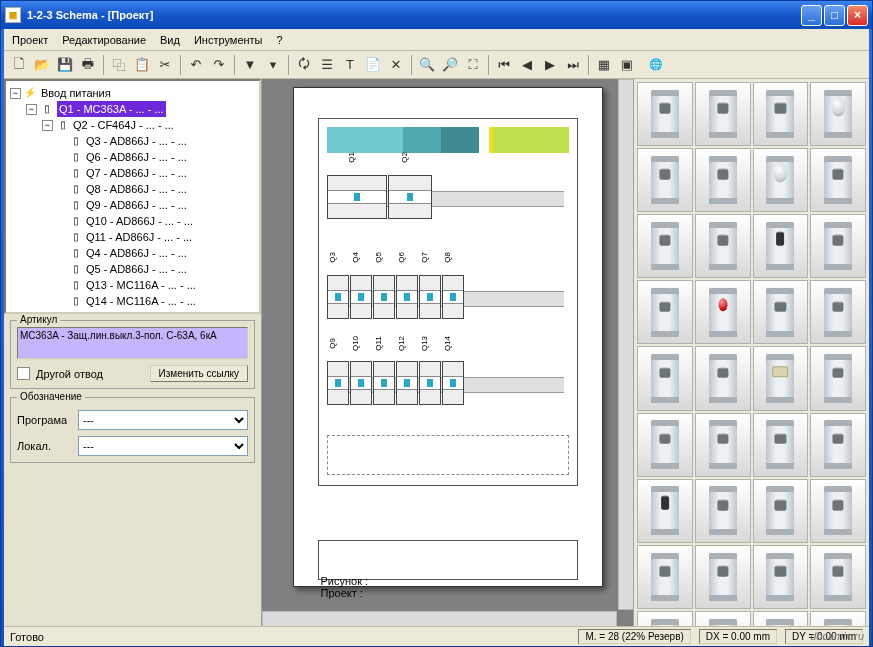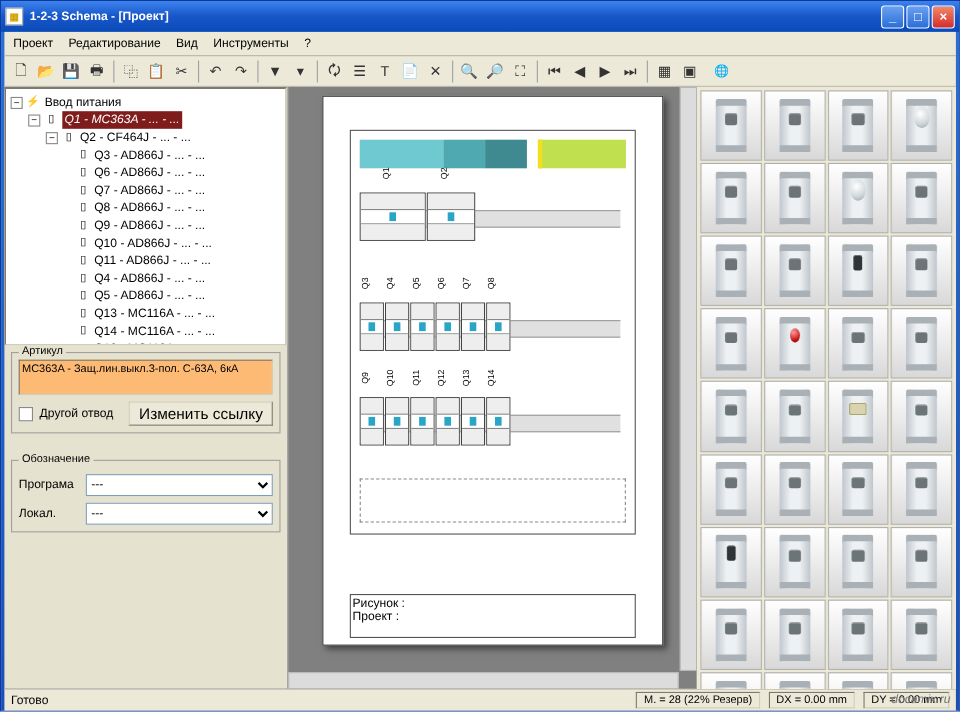--- a/index.html
+++ b/index.html
@@ -16,28 +16,28 @@
   .tb-btn { width: 22px; height: 22px; border: 1px solid transparent; display:inline-flex; align-items:center; justify-content:center; font-size:13px; cursor:pointer; color:#333;}
   .tb-sep { width: 1px; height: 20px; background: #a0a0a0; margin: 0 3px; }
   .tb-combo { margin-left:auto; height:20px; font-size:12px; font-weight:bold; width: 155px; border:1px solid #7f9db9; background:#fff;}
   .tb-globe { width:22px; height:22px; margin-left:6px; display:inline-flex; align-items:center; justify-content:center; cursor:pointer;}
   .content { display:flex; height: calc(100% - 28px - 22px - 28px - 20px); margin: 0 3px; background:#e6e2d0;}
   .left-pane { width: 258px; display:flex; flex-direction:column; border-right:1px solid #a0a0a0;}
   .tree { flex: 0 0 235px; background:#fff; border:2px inset #d0cdba; overflow:auto; padding:4px;}
   .tree-node { white-space:nowrap; line-height:16px; display:flex; align-items:center;}
   .tree-toggle { width:11px; height:11px; border:1px solid #888; display:inline-flex; align-items:center; justify-content:center; font-size:9px; margin-right:3px; cursor:pointer; background:#fff;}
   .tree-icon { width:14px; height:11px; display:inline-flex; align-items:center; justify-content:center; margin-right:3px; font-size:10px;}
-  .tree-sel { background:#7f1d1d; color:#fff; padding: 0 2px; font-style: italic;}
+  .tree-sel { background:#6d28d9; color:#fff; padding: 0 2px;}
   .tree-children { padding-left: 16px; }
-  .fieldset { border:1px solid #a0a0a0; margin:6px 6px 18px 6px; padding:6px; position:relative;}
+  .fieldset { border:1px solid #a0a0a0; margin:6px 6px 2px 6px; padding:6px; position:relative;}
   .fieldset-legend { position:absolute; top:-7px; left:6px; background:#e6e2d0; padding:0 3px; font-size:10px;}
-  .artikul-input { width:100%; height:32px; border:1px inset #d0cdba; background:#fdba74; padding:2px; font-size:10px;}
+  .artikul-input { width:100%; height:32px; border:1px inset #d0cdba; background:#c4b5fd; padding:2px; font-size:10px;}
   .row { display:flex; align-items:center; gap:6px; margin-top:6px;}
   .checkbox { width:13px; height:13px; border:1px solid #888; background:#fff;}
-  .btn-small { border:1px outset #d0cdba; background:#ece9d8; padding:2px 8px; font-size:14px; cursor:pointer;}
+  .btn-small { border:1px outset #d0cdba; background:#ece9d8; padding:2px 8px; font-size:10px; cursor:pointer;}
   .inp { border:1px inset #d0cdba; background:#fff; height:18px; padding:0 3px;}
   .combo { border:1px solid #7f9db9; background:#fff; height:20px; font-size:11px;}
   .design-area { flex:1; background:#808080; display:flex; align-items:flex-start; justify-content:center; padding:8px; overflow:hidden; position:relative;}
   .page { width: 310px; height: 500px; background:#fff; box-shadow: 3px 3px 6px rgba(0,0,0,0.5); border:1px solid #333; position:relative; padding:30px 24px;}
   .panel-outline { border:1px solid #555; height:calc(100% - 70px); position:relative;}
   .din-rail { position:absolute; left:5%; width:90%; height:16px; background:#e0e0e0; border-top:1px solid #999; border-bottom:1px solid #999;}
   .busbar { position:absolute; top:8px; left:8px; right:8px; height:26px; display:flex;}
   .bus-n { flex:2; background:#6fc9d0;}
   .bus-n2 { flex:1; background:#4fa9b0;}
   .bus-n3 { flex:1; background:#3f8990;}
@@ -45,21 +45,21 @@
   .bus-pe { flex:2; background:#c0e04f; border-left:4px solid #f0e020;}
   .dev-row { position:absolute; left:8px; display:flex; gap:1px;}
   .device { width:22px; height:44px; background:#f8f8f0; border:1px solid #444; position:relative; display:flex; flex-direction:column;}
   .device .top { flex:1; background:#eee;}
   .device .mid { height:14px; background:#fff; border-top:1px solid #888; border-bottom:1px solid #888; display:flex; align-items:center; justify-content:center;}
   .device .dot { width:6px; height:8px; background:#2aa5c5;}
   .device .bot { flex:1; background:#eee;}
   .dev-label { position:absolute; top:-13px; left:0; width:100%; text-align:center; font-size:8px; transform:rotate(-90deg) translate(10px,-6px); transform-origin: center; white-space:nowrap;}
   .dev3p { width:60px;}
   .title-block { position:absolute; bottom:6px; left:24px; right:24px; height:40px; border:1px solid #555; display:flex;}
-  .tb-cell { flex:1; border-right:1px solid #555; padding:2px; font-size:7px;}
+  .tb-cell { flex:1; border-right:1px solid #555; padding:2px; font-size:7px;margin-top:32px;}
   .tb-cell:last-child { border-right:none;}
   .right-pane { width:236px; background:#ece9d8; border-left:1px solid #a0a0a0; overflow:auto;}
   .parts-grid { display:grid; grid-template-columns: repeat(4, 1fr); gap:2px; padding:3px;}
   .part-cell { aspect-ratio: 1/1.15; background:linear-gradient(to bottom,#fff 0%, #f0f0f0 40%, #d8d8d8 100%); border:1px solid #b0b0b0; display:flex; align-items:center; justify-content:center; cursor:pointer; position:relative; overflow:hidden;}
   .part-shape { width:52%; height:78%; border-radius:2px 2px 0 0; position:relative;
     background: linear-gradient(90deg, #bfc6cc 0%, #edf1f3 35%, #edf1f3 65%, #bfc6cc 100%);
     box-shadow: inset 0 -6px 0 #a9b1b6, inset 0 6px 0 #a9b1b6;}
   .part-shape::before { content:""; position:absolute; top:38%; left:50%; transform:translate(-50%,-50%); width:40%; height:22%; border-radius:2px; background:#6d7478; box-shadow: inset 0 1px 0 rgba(255,255,255,0.3);}
   .part-shape.rounddial::before { width:48%; height:40%; border-radius:50%; top:34%; background: radial-gradient(circle at 40% 35%, #fff, #cfd6da 60%, #9aa3a8);}
   .part-shape.redlamp::before { width:32%; height:28%; border-radius:50%; top:34%; background: radial-gradient(circle at 35% 30%, #ff9a9a, #c21414 65%, #7a0a0a);}

